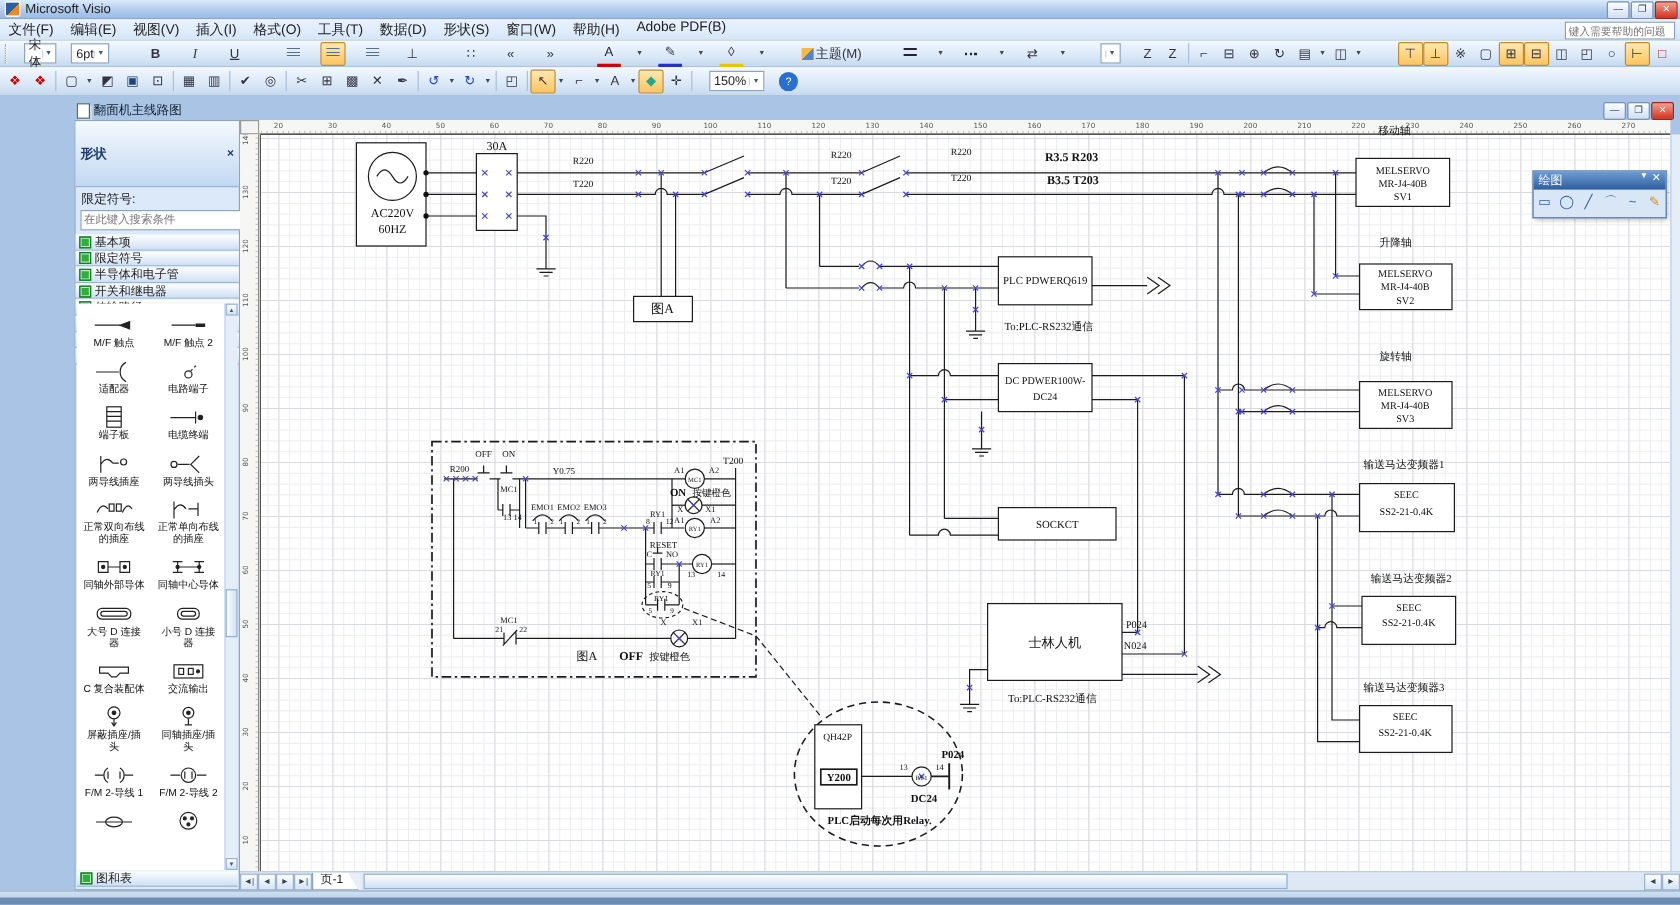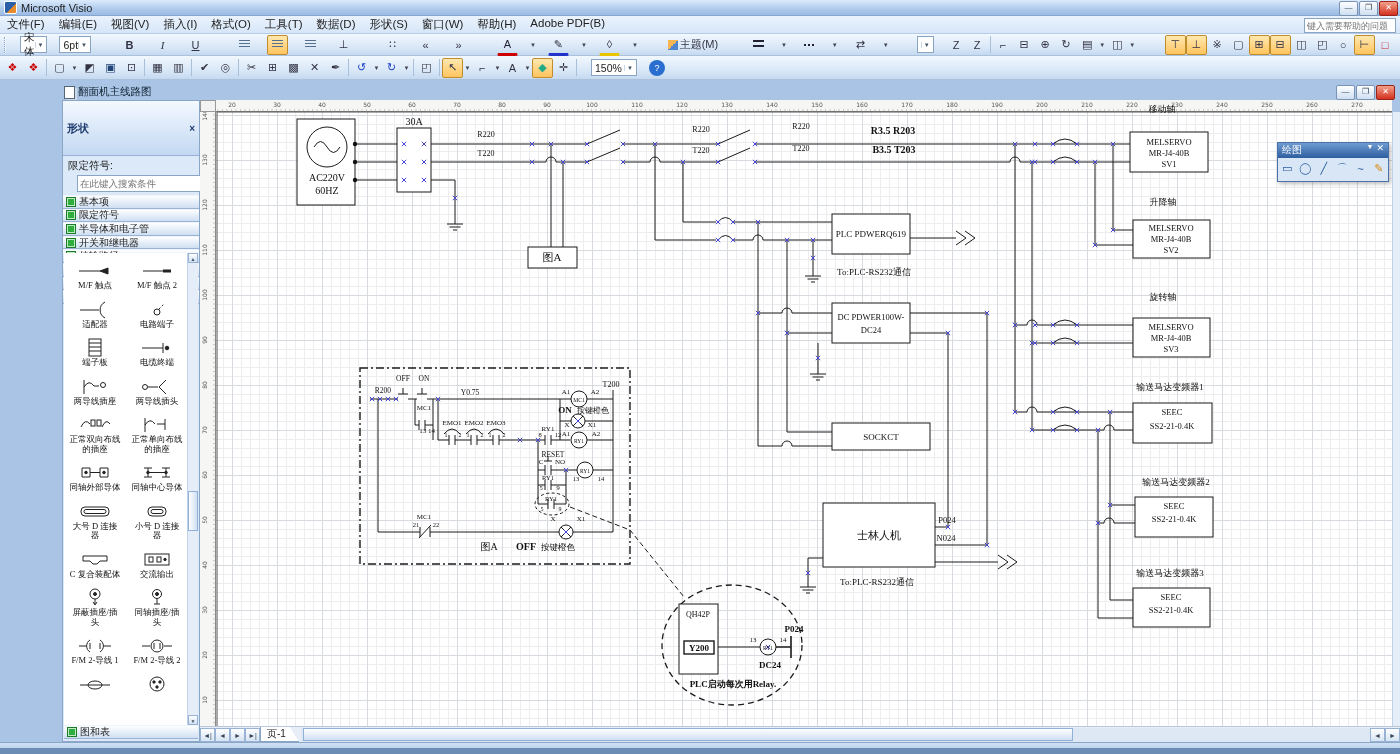--- a/index.html
+++ b/index.html
@@ -42,32 +42,32 @@
   #workspace{left:0;top:80px;width:1400px;height:662px;background:#a9c4e4;}
   #doctab{left:62px;top:4px;height:16px;width:140px;display:flex;align-items:center;gap:3px;font-size:10.5px;
     color:#123;padding-left:2px;}
   .pgicon{width:9px;height:11px;background:#fff;border:1px solid #567;box-shadow:2px 2px 0 #cdd8e8;}
   
   #shapes{left:62px;top:20px;width:138px;height:642px;background:#dce9f8;border:1px solid #8aa6c6;box-sizing:border-box;}
   #shapes-header{height:20px;background:linear-gradient(#f4f9ff,#c2d8f2);border-bottom:1px solid #9ab3d5;
     display:flex;align-items:center;padding:17px 4px;font-weight:bold;color:#1e3c6e;font-size:11px;}
   #shapes-header .x{margin-left:auto;color:#1e3c6e;font-size:10px;font-weight:bold;}
   #searchlbl{padding:3px 5px 1px;font-size:10.5px;}
-  #searchrow{display:flex;align-items:center;gap:2px;padding:1px 4px 3px;margin-left:10px;}
+  #searchrow{display:flex;align-items:center;gap:2px;padding:1px 4px 3px;}
   #searchbox{flex:1;height:15px;border:1px solid #8aa4c4;background:#fff;font-size:9.5px;color:#555;padding:0 2px;font-family:inherit;}
   #searchbtn{width:16px;height:15px;background:linear-gradient(#7ed06e,#2f9e3a);border:1px solid #1c7a28;color:#fff;
     font-size:9px;line-height:14px;text-align:center;border-radius:2px;}
   .cat{height:11.6px;display:flex;align-items:center;gap:3px;padding-left:3px;font-size:10px;
     background:linear-gradient(#fdfeff,#cfdff2);border-top:1px solid #eef4fb;border-bottom:1px solid #9ab3d5;}
   .caticon{width:8px;height:8px;background:#2fae3e;border:1px solid #1b7a28;box-shadow:inset 0 0 0 1px #bfe8c4;}
   #stencil{position:absolute;left:1px;top:152px;width:126px;bottom:16px;background:#fff;overflow:hidden;
     display:flex;flex-wrap:wrap;align-content:flex-start;padding-top:6px;}
   .sitem{width:62px;text-align:center;margin-bottom:7px;}
   .sitem .sic{height:22px;display:flex;align-items:center;justify-content:center;}
-  .sitem .slb{font-size:8.5px;line-height:1.12;white-space:pre-line;color:#111;font-family:Liberation Serif, serif;}
+  .sitem .slb{font-size:8.5px;line-height:1.12;white-space:pre-line;color:#111;}
   #stencil-scroll{position:absolute;right:1px;top:152px;width:10px;bottom:16px;background:#e4edf8;border-left:1px solid #c0d2e8;}
   .scr-arrow{position:absolute;left:0;width:10px;height:10px;font-size:5px;text-align:center;line-height:10px;color:#456;
     background:linear-gradient(#fdfeff,#cfdff2);border:1px solid #9ab3d5;box-sizing:border-box;}
   #sthumb{position:absolute;left:0;top:238px;width:10px;height:40px;background:linear-gradient(90deg,#fdfeff,#cfe0f3);
     border:1px solid #8fb0d8;box-sizing:border-box;}
   #catbottom{position:absolute;left:1px;bottom:2px;right:1px;}
   
   #canvas-corner{left:200px;top:20px;width:16px;height:12px;background:#f3f3f3;border:1px solid #999;box-sizing:border-box;}
   #hruler{left:216px;top:20px;width:1176px;height:12px;background:#f6f6f4;border-bottom:1px solid #888;box-sizing:border-box;}
   #vruler{left:200px;top:32px;width:16px;height:614px;background:#f6f6f4;border-right:1px solid #888;box-sizing:border-box;}

